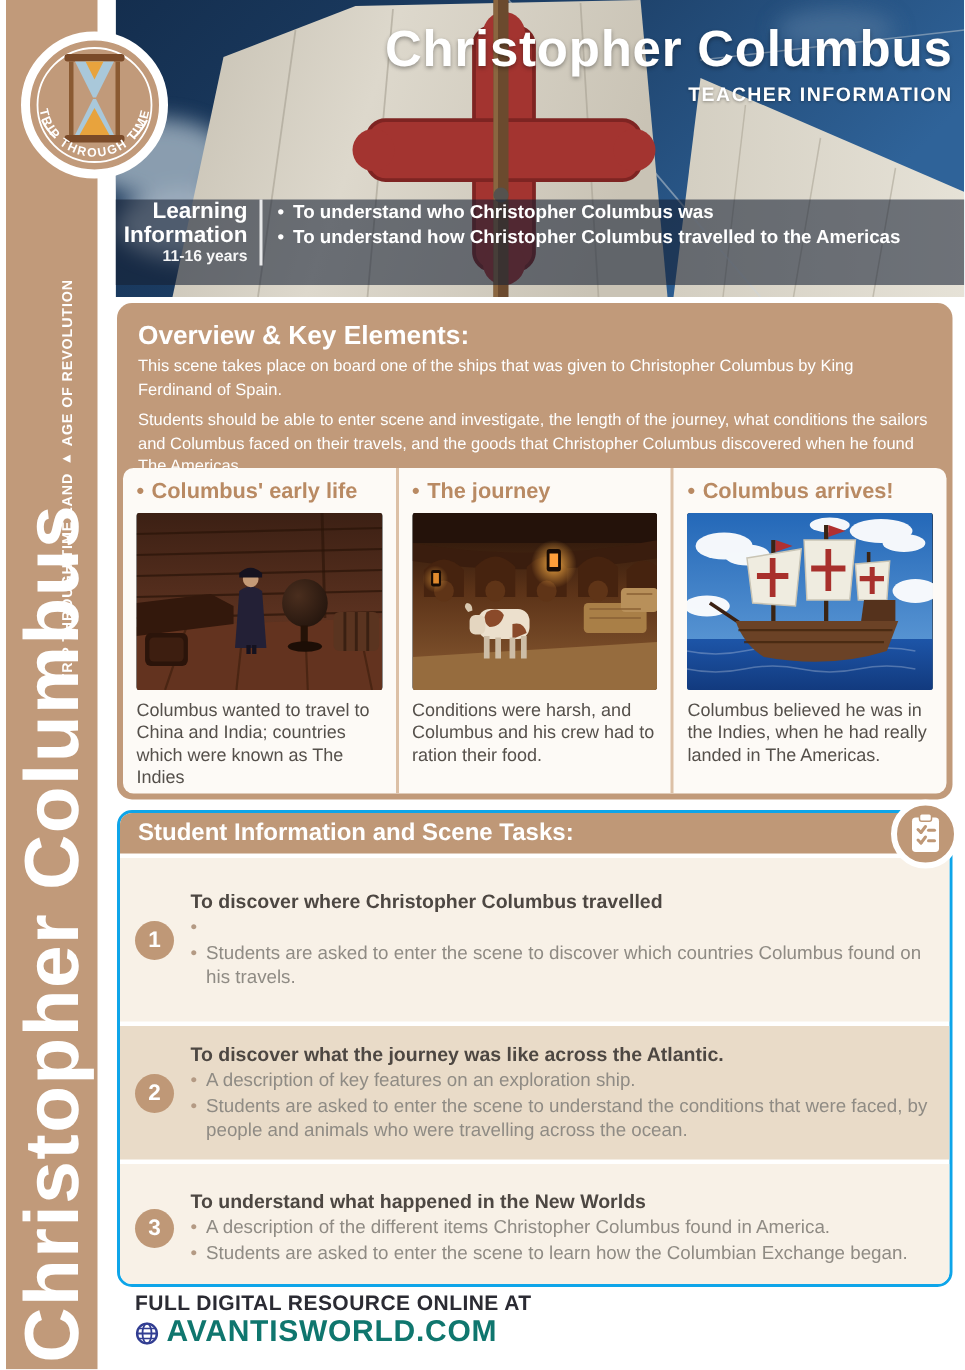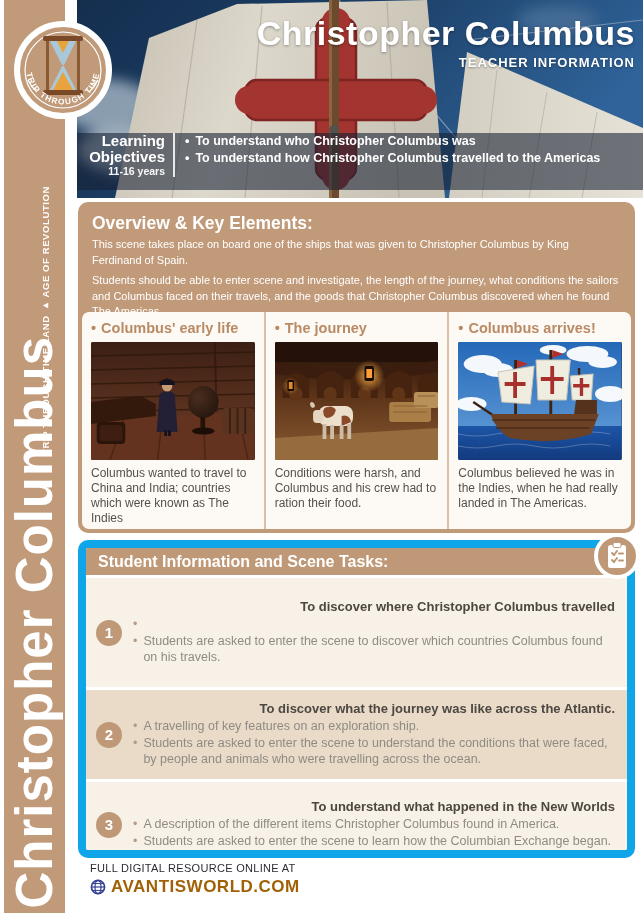--- a/index.html
+++ b/index.html
@@ -44,39 +44,39 @@
   .col{flex:1 1 0;padding:7px 9px 6px 9px;box-sizing:border-box;}
   .col + .col{border-left:2px solid #dcc0a6;}
   .col-head{display:flex;color:#b98a63;font-weight:bold;font-size:14.5px;line-height:18px;margin-bottom:5px;}
   .col-head .dot{margin-right:5px;}
   .col-img{width:100%;height:118px;border-radius:2px;overflow:hidden;background:#222;}
   .col-img svg{display:block;}
   .col-cap{color:#55504b;font-size:12px;line-height:15px;margin-top:6px;}
 
   
   .tasks{position:absolute;left:78px;top:540px;width:557px;height:318px;background:#ffffff;
-         border:8px solid #0ea5e9;border-radius:10px;box-sizing:border-box;overflow:hidden;}
+         border:2px solid #0ea5e9;border-radius:10px;box-sizing:border-box;overflow:hidden;}
   .tasks-head{height:27px;background:#bf9877;color:#fff;font-weight:bold;font-size:16px;
               line-height:27px;padding-left:12px;}
   .task-row{display:flex;align-items:center;margin-top:3px;box-sizing:border-box;padding:8px 12px 8px 10px;}
   .row-a{background:#f8f1e7;}
   .row-b{background:#e9dbc8;}
   .task-num{flex:0 0 26px;width:26px;height:26px;border-radius:50%;background:#bf9877;color:#fff;
             font-weight:bold;font-size:15px;line-height:26px;text-align:center;margin-right:11px;}
   .task-body{flex:1;}
-  .task-title{color:#4d4742;font-weight:bold;font-size:13px;line-height:17px;margin-bottom:2px;text-align:right;}
+  .task-title{color:#4d4742;font-weight:bold;font-size:13px;line-height:17px;margin-bottom:2px;}
   .t-bullet{display:flex;color:#8f8b84;font-size:12.5px;line-height:15.5px;margin-bottom:2px;}
   .t-bullet .dot{color:#b49a84;margin-right:6px;}
   .badge{position:absolute;left:593px;top:532px;width:48px;height:48px;z-index:20;}
 
   
   .footer-left{position:absolute;left:90px;top:862px;}
-  .f-line1{color:#2b2b33;font-weight:normal;font-size:11px;letter-spacing:0.3px;line-height:13px;}
+  .f-line1{color:#2b2b33;font-weight:bold;font-size:14px;letter-spacing:0.3px;line-height:13px;}
   .f-site{display:flex;align-items:center;margin-top:2px;}
-  .f-site-label{color:#a16207;font-weight:bold;font-size:17px;letter-spacing:0.5px;margin-left:5px;}
+  .f-site-label{color:#0f766e;font-weight:bold;font-size:20px;letter-spacing:0.5px;margin-left:5px;}
   .footer-right{position:absolute;right:8px;top:922px;display:flex;align-items:center;
                 color:#c0997a;font-weight:bold;font-size:13.5px;letter-spacing:0.2px;}
   .footer-right .arr{margin-left:7px;font-size:14px;}
 </style>
 </head>
 <body>
 
 <div class="page">
 
   <div class="sidebar">
@@ -142,21 +142,21 @@
     </svg>
 
     <div class="hero-titles">
       <div class="hero-title">Christopher Columbus</div>
       <div class="hero-sub">TEACHER INFORMATION</div>
     </div>
 
     <div class="lo-bar">
       <div class="lo-left">
         <div class="l1">Learning</div>
-        <div class="l1">Objectives</div>
+        <div class="l1">Information</div>
         <div class="l2">11-16 years</div>
       </div>
       <div class="lo-div"></div>
       <div class="lo-bullets">
         <div class="lo-bullet">
           <span class="dot">•</span>
           <span>To understand who Christopher Columbus was</span>
         </div>
         <div class="lo-bullet">
           <span class="dot">•</span>
@@ -400,21 +400,21 @@
         </div>
       </div>
     </div>
 
     <div class="task-row row-b" style="min-height:89px;">
       <div class="task-num">2</div>
       <div class="task-body">
         <div class="task-title">To discover what the journey was like across the Atlantic.</div>
         <div class="t-bullet">
           <span class="dot">•</span>
-          <span>A travelling of key features on an exploration ship.</span>
+          <span>A description of key features on an exploration ship.</span>
         </div>
         <div class="t-bullet">
           <span class="dot">•</span>
           <span>Students are asked to enter the scene to understand the conditions that were faced, by people and animals who were travelling across the ocean.</span>
         </div>
       </div>
     </div>
 
     <div class="task-row row-a" style="min-height:85px;">
       <div class="task-num">3</div>

